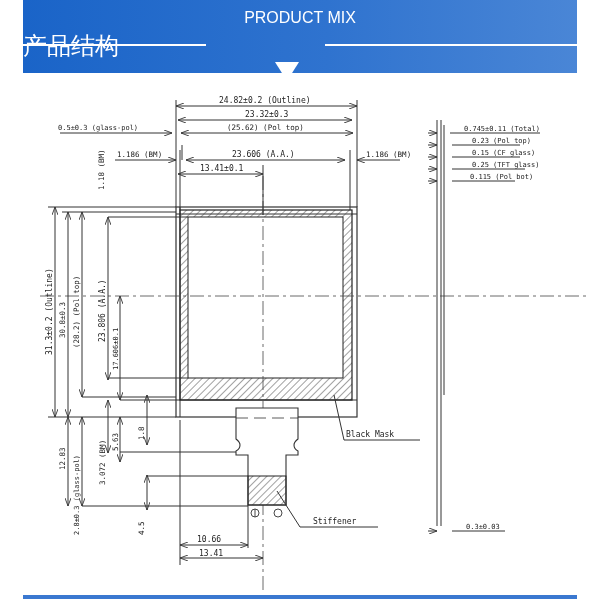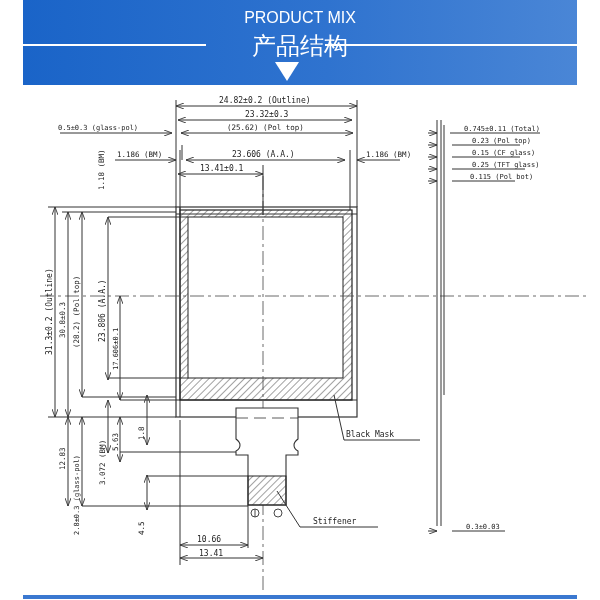--- a/index.html
+++ b/index.html
@@ -1,26 +1,26 @@
 <!DOCTYPE html>
 <html><head>
 <meta charset="utf-8">
 <style>
   html, body { margin:0; padding:0; background:#ffffff; }
   body { width:600px; height:600px; position:relative; overflow:hidden; font-family:"DejaVu Sans", sans-serif; }
   .banner {
-    position:absolute; left:23px; top:0; width:554px; height:85px;
+    position:absolute; left:23px; top:0; width:554px; height:73px;
     background:linear-gradient(90deg, #1a64c8 0%, #2f73cf 55%, #4a86d6 100%);
   }
   .banner-en {
     position:absolute; left:0; width:554px; top:9px; text-align:center;
     color:#ffffff; font-family:"Liberation Sans", sans-serif; font-size:16px; letter-spacing:0px;
   }
   .banner-zh {
-    position:absolute; left:0; width:554px; top:30px; text-align:center;
+    position:absolute; left:0; width:554px; top:30px; 
     color:#ffffff; font-family:"DejaVu Sans", sans-serif; font-size:24px;
   }
   .banner-line { position:absolute; top:44px; height:2px; background:#ffffff; }
   .banner-tri {
     position:absolute; left:252px; top:62px; width:0; height:0;
     border-left:12px solid transparent; border-right:12px solid transparent; border-top:19px solid #ffffff;
   }
   .drawing { position:absolute; left:0; top:0; width:600px; height:600px; }
   .bottom-bar { position:absolute; left:23px; top:595px; width:554px; height:4px; background:#3a78d0; }
   svg text { font-family:"DejaVu Sans Mono", monospace; fill:#222; }

